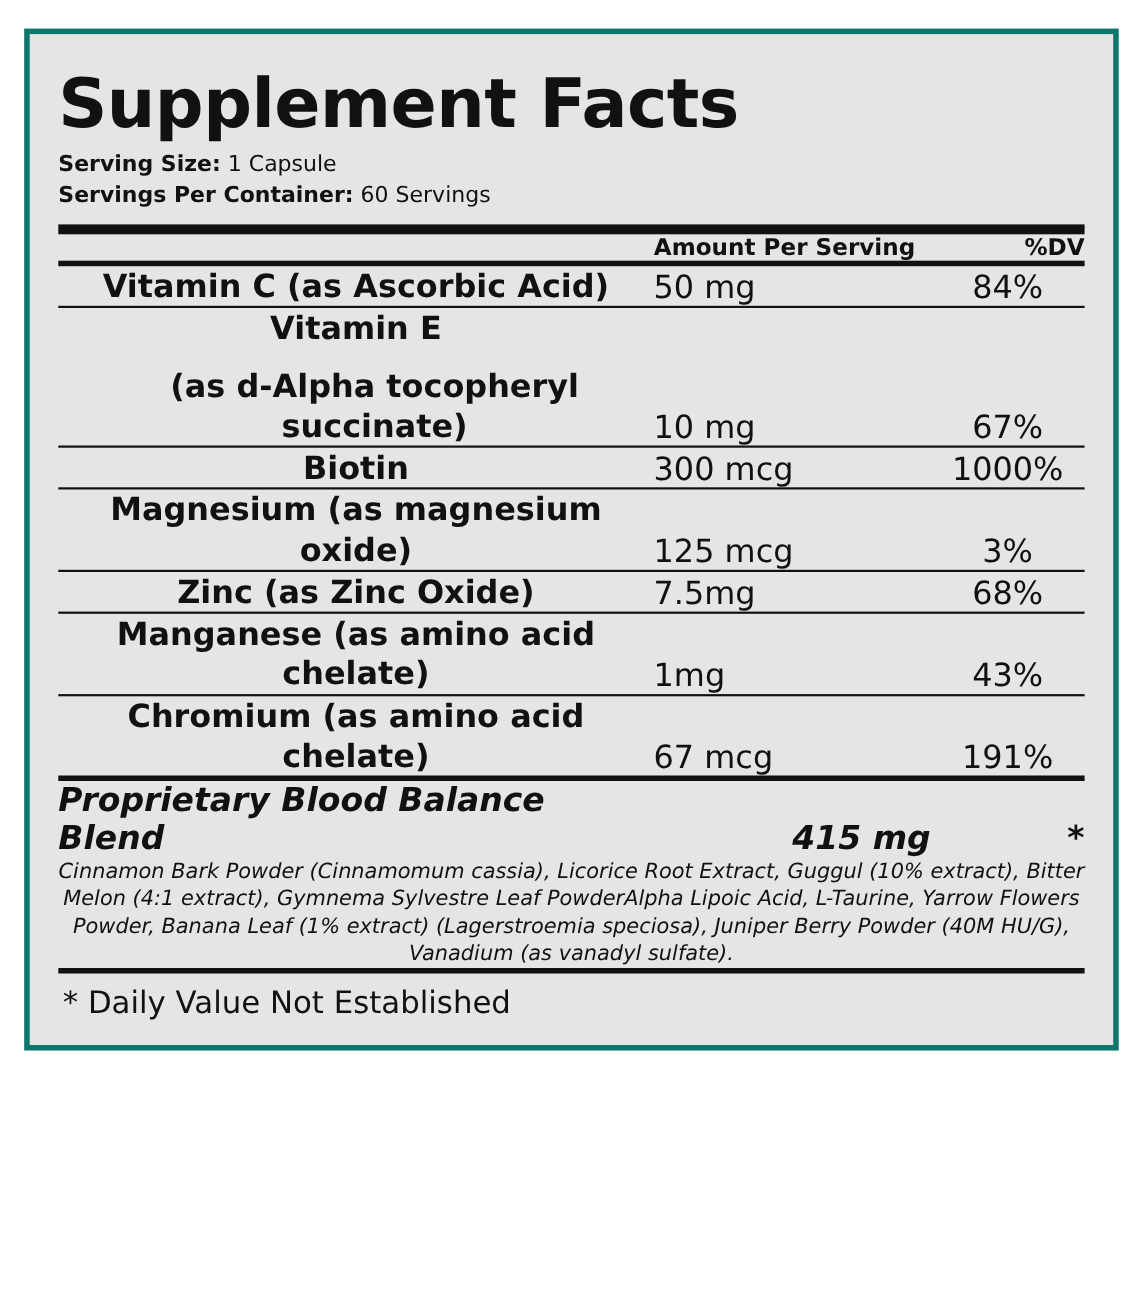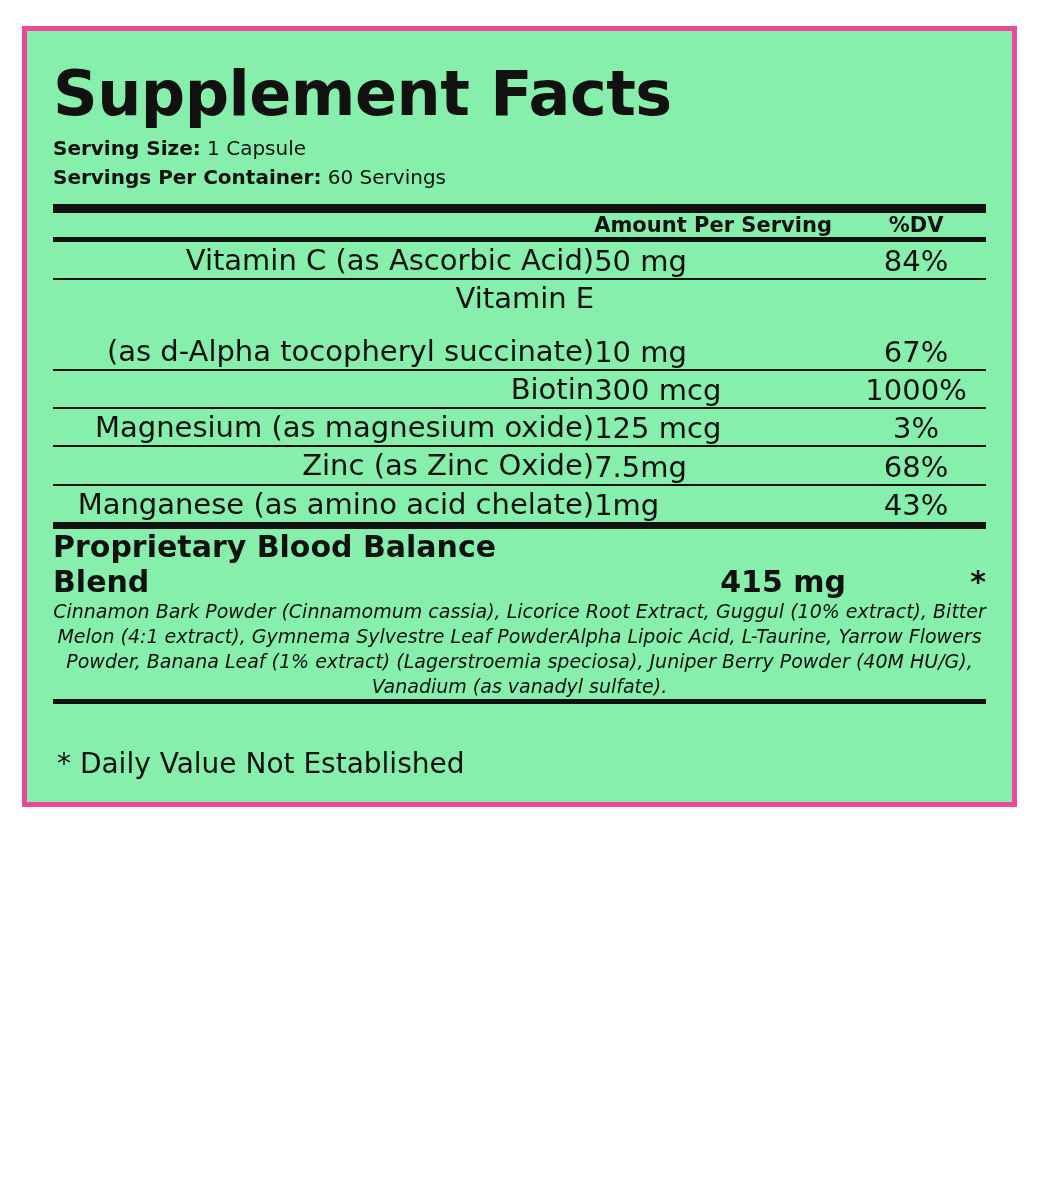--- a/index.html
+++ b/index.html
@@ -17,22 +17,22 @@
   .page {
     position: relative;
     width: 1039px;
     height: 1178px;
     box-sizing: border-box;
     padding: 26px 22px 0 22px;
   }
 
   .panel {
     box-sizing: border-box;
-    border: 5px solid #ec4899;
-    background: #86efac;
+    border: 5px solid #0f766e;
+    background: #e5e5e5;
     padding: 26px 26px 18px 26px;
   }
 
   .title {
     font-size: 62px;
     font-weight: 700;
     letter-spacing: -0.5px;
     line-height: 1.05;
     margin: 4px 0 8px 0;
   }
@@ -72,31 +72,32 @@
     padding: 0;
   }
 
   .col-name   { width: 58%; }
   .col-amount { width: 27%; }
   .col-dv     { width: 15%; margin-top: 32px; }
 
   .hdr-row td {
     font-size: 21px;
     font-weight: 700;
-    text-align: center;
+    text-align: right;
     padding: 10px 0 10px 0;
   }
   .hdr-row td.col-name { text-align: left; }
   .hdr-row td.col-amount { padding-right: 14px; }
 
   .nutrient-name {
     font-size: 29px;
     line-height: 1.25;
     padding: 7px 0 6px 2px;
-    text-align: right;
+    text-align: center;
+    font-weight: bold;
   }
   .nutrient-name .sub {
     display: block;
     padding-left: 34px;
     margin-top: 16px;
   }
   .nutrient-amount {
     font-size: 29px;
     text-align: left;
     padding: 7px 14px 6px 0;
@@ -108,20 +109,21 @@
     padding: 7px 2px 6px 0;
     white-space: nowrap;
   }
 
   .sep-cell { padding: 0; }
   .sep-cell .rule-thin { margin: 0; }
 
   .blend-row td {
     padding-top: 10px;
     padding-bottom: 2px;
+    font-style: italic;
   }
   .blend-name {
     font-size: 30px;
     font-weight: 700;
     text-align: left;
     padding-left: 2px;
   }
   .blend-amount {
     font-size: 30px;
     font-weight: 700;
@@ -139,21 +141,20 @@
     font-size: 19px;
     line-height: 1.32;
     padding: 6px 6px 10px 2px;
     text-align: center;
     font-style: italic;
   }
 
   .footnote {
     font-size: 28px;
     padding: 10px 0 4px 4px;
-    margin-top: 33px;
   }
 
   .other {
     font-size: 26px;
     line-height: 1.32;
     padding: 14px 10px 0 12px;
   }
   .other b {
     font-weight: 700;
   }
@@ -260,20 +261,25 @@
           <td class="nutrient-amount">1mg</td>
           <td class="nutrient-dv">43%</td>
         </tr>
         <tr>
           <td class="sep-cell" colspan="3">
               <div class="rule-thin"></div>
             </td>
         </tr>
 
         <tr>
+          <td class="nutrient-name">Chromium (as amino acid chelate)</td>
+          <td class="nutrient-amount">67 mcg</td>
+          <td class="nutrient-dv">191%</td>
+        </tr>
+        <tr>
           <td class="sep-cell" colspan="3">
               <div class="rule-med"></div>
             </td>
         </tr>
 
         <tr class="blend-row">
           <td class="blend-name">Proprietary Blood Balance Blend</td>
           <td class="blend-amount">415 mg</td>
           <td class="blend-dv">*</td>
         </tr>

